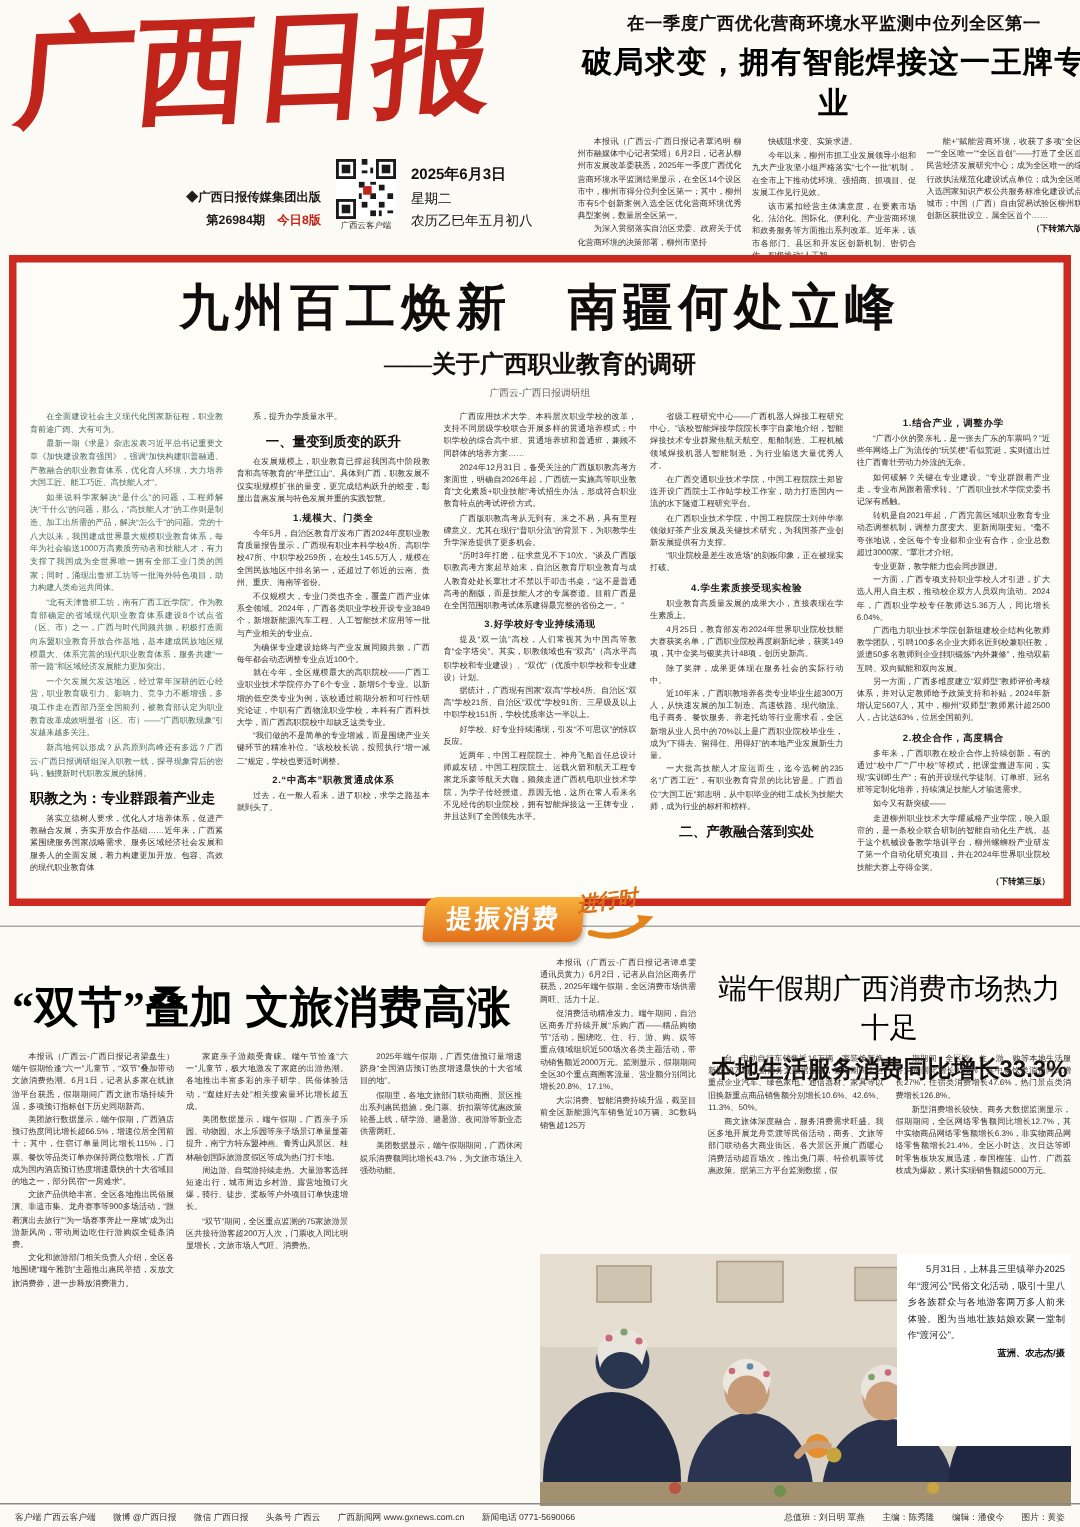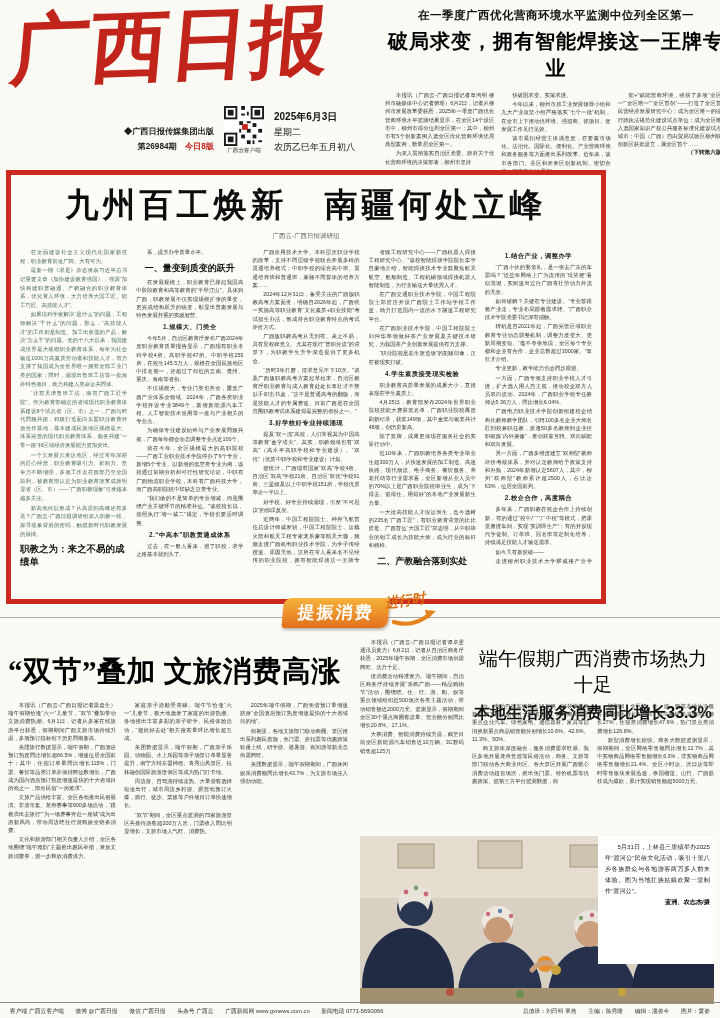--- a/index.html
+++ b/index.html
@@ -22,21 +22,21 @@
 
   
   .top-article{position:absolute;left:385px;top:8px;width:342px;}
   .kicker{text-align:center;font-size:11.5px;font-weight:600;letter-spacing:.5px;color:#111;}
   .top-head{text-align:center;font-family:"Liberation Serif",serif;font-weight:900;font-size:20px;
             letter-spacing:1px;margin-top:5px;color:#000;}
   .top-cols{display:flex;gap:7px;margin-top:9px;height:100px;overflow:hidden;}
   .top-cols .col{flex:1;overflow:hidden;}
 
   
-  .main-box{position:absolute;left:6px;top:170px;width:600px;height:434px;box-sizing:border-box;
+  .main-box{position:absolute;left:6px;top:170px;width:708px;height:434px;box-sizing:border-box;
             border:5px solid #cc2a1f;background:#fdfcf7;padding:8px 9px 4px;}
   .main-head{text-align:center;font-weight:900;font-size:33px;letter-spacing:4px;color:#0d0d0d;
              font-family:"Liberation Sans",sans-serif;}
   .main-sub{text-align:center;font-family:"Liberation Serif",serif;font-weight:900;font-size:16px;
             margin-top:5px;color:#111;}
   .main-by{text-align:center;font-size:6.5px;color:#666;margin-top:4px;}
   .main-cols{display:flex;gap:9px;margin-top:7px;height:318px;overflow:hidden;}
   .main-cols .col{flex:1;overflow:hidden;}
 
   
@@ -157,30 +157,31 @@
         </div>
       <div class="col">
           <div class="blk p">能+”赋能营商环境，收获了多项“全区第一”“全区唯一”“全区首创”——打造了全区首个民营经济发展研究中心；成为全区唯一的综合行政执法规范化建设试点单位；成为全区唯一入选国家知识产权公共服务标准化建设试点的城市；中国（广西）自由贸易试验区柳州联动创新区获批设立，属全区首个……</div>
           <div class="blk cont">（下转第六版）</div>
         </div>
     </div>
   </div>
 
   <div class="main-box">
     <div class="main-head">九州百工焕新　南疆何处立峰</div>
+    <div class="main-sub">——关于广西职业教育的调研</div>
     <div class="main-by">广西云-广西日报调研组</div>
     <div class="main-cols">
       <div class="col">
           <div class="blk intro">在全面建设社会主义现代化国家新征程，职业教育前途广阔、大有可为。</div>
           <div class="blk intro">最新一期《求是》杂志发表习近平总书记重要文章《加快建设教育强国》，强调“加快构建职普融通、产教融合的职业教育体系，优化育人环境，大力培养大国工匠、能工巧匠、高技能人才”。</div>
           <div class="blk intro">如果说科学家解决“是什么”的问题，工程师解决“干什么”的问题，那么，“高技能人才”的工作则是制造、加工出所需的产品，解决“怎么干”的问题。党的十八大以来，我国建成世界最大规模职业教育体系，每年为社会输送1000万高素质劳动者和技能人才，有力支撑了我国成为全世界唯一拥有全部工业门类的国家；同时，涌现出鲁班工坊等一批海外特色项目，助力构建人类命运共同体。</div>
           <div class="blk intro">“北有天津鲁班工坊，南有广西工匠学院”。作为教育部确定的省域现代职业教育体系建设8个试点省（区、市）之一，广西与时代同频共振，积极打造面向东盟职业教育开放合作基地，基本建成民族地区规模最大、体系完善的现代职业教育体系，服务共建“一带一路”和区域经济发展能力更加突出。</div>
           <div class="blk intro">一个欠发展欠发达地区，经过常年深耕的匠心经营，职业教育吸引力、影响力、竞争力不断增强，多项工作走在西部乃至全国前列，被教育部认定为职业教育改革成效明显省（区、市）——“广西职教现象”引发越来越多关注。</div>
           <div class="blk intro">新高地何以形成？从高原到高峰还有多远？广西云-广西日报调研组深入职教一线，探寻现象背后的密码，触摸新时代职教发展的脉搏。</div>
-          <div class="blk h1">职教之为：来之不易的成绩单</div>
+          <div class="blk h1">职教之为：专业群跟着产业走</div>
           <div class="blk p">落实立德树人要求，优化人才培养体系，促进产教融合发展，夯实开放合作基础……近年来，广西紧紧围绕服务国家战略需求、服务区域经济社会发展和服务人的全面发展，着力构建更加开放、包容、高效的现代职业教育体</div>
         </div>
       <div class="col">
           <div class="blk p">系，提升办学质量水平。</div>
           <div class="blk h2">一、量变到质变的跃升</div>
           <div class="blk p">在发展规模上，职业教育已撑起我国高中阶段教育和高等教育的“半壁江山”。具体到广西，职教发展不仅实现规模扩张的量变，更完成结构跃升的蜕变，彰显出普惠发展与特色发展并重的实践智慧。</div>
           <div class="blk h3">1.规模大、门类全</div>
           <div class="blk p">今年5月，自治区教育厅发布广西2024年度职业教育质量报告显示，广西现有职业本科学校4所、高职学校47所、中职学校259所，在校生145.5万人，规模在全国民族地区中排名第一，还超过了邻近的云南、贵州、重庆、海南等省份。</div>
           <div class="blk p">不仅规模大，专业门类也齐全，覆盖广西产业体系全领域。2024年，广西各类职业学校开设专业3849个，新增新能源汽车工程、人工智能技术应用等一批与产业相关的专业点。</div>
           <div class="blk p">为确保专业建设始终与产业发展同频共振，广西每年都会动态调整专业点近100个。</div>

